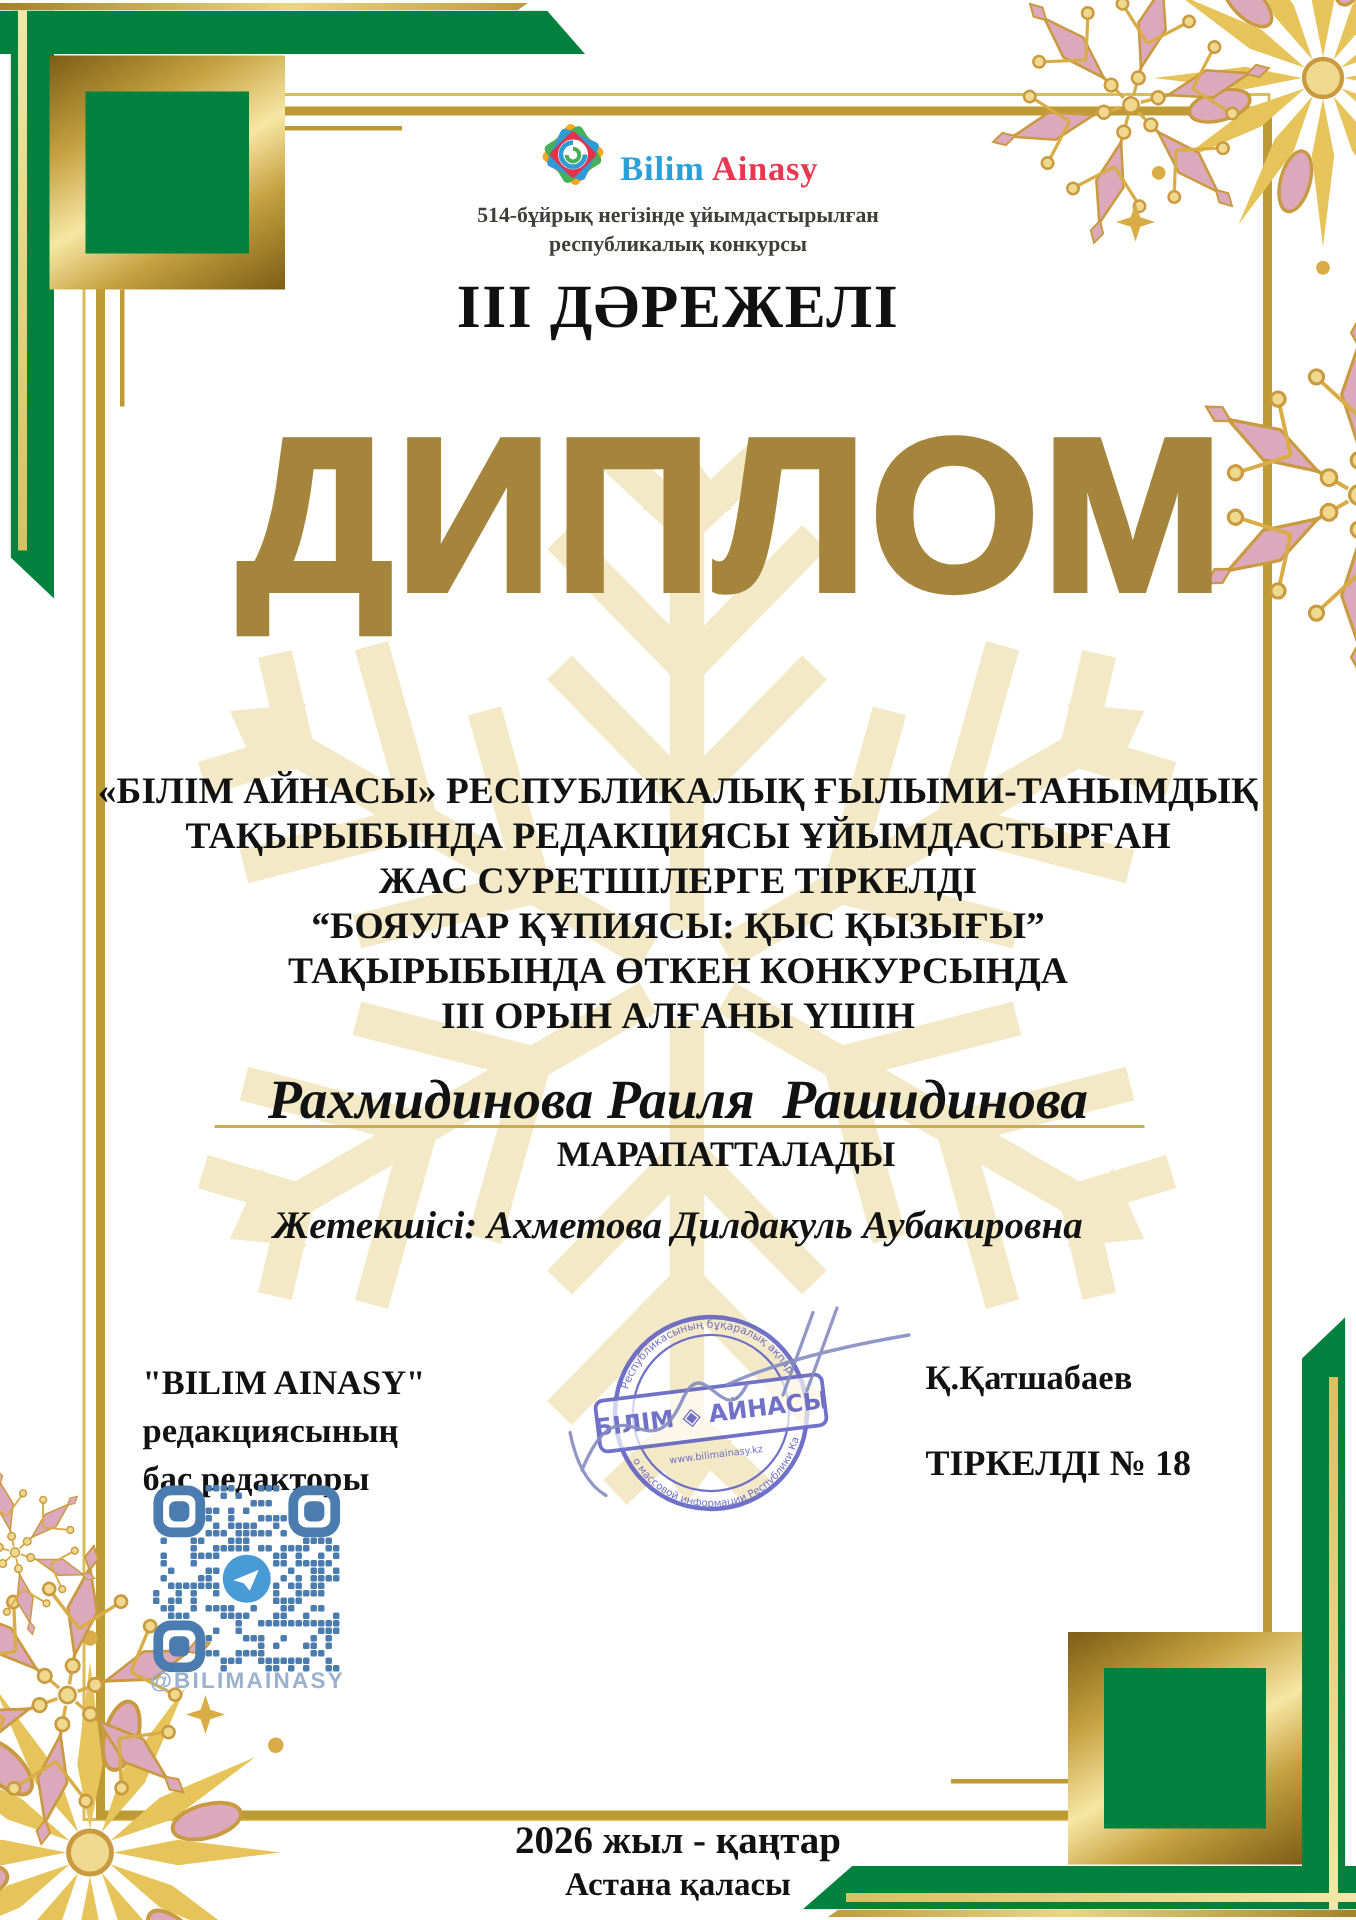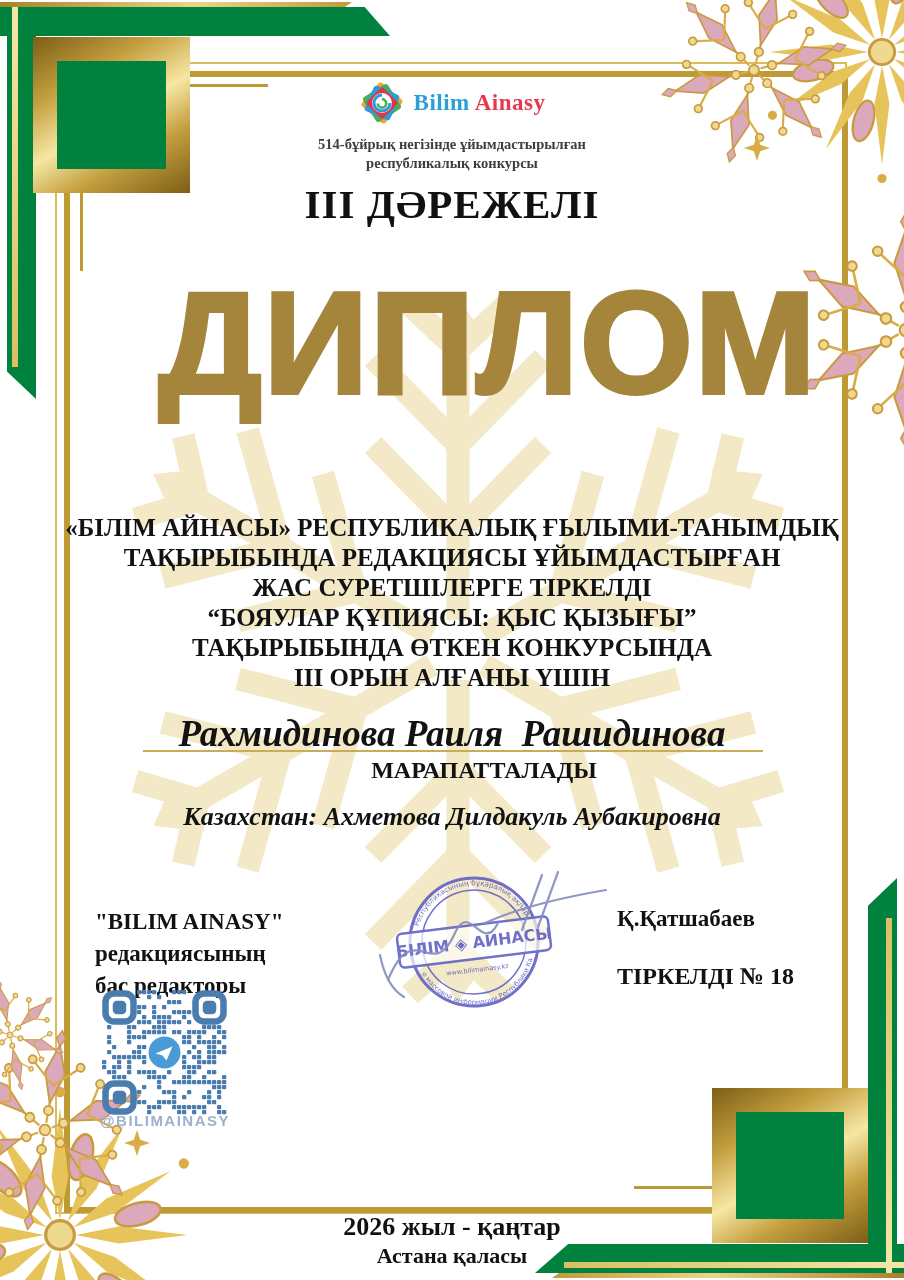--- a/index.html
+++ b/index.html
@@ -38,21 +38,21 @@
   .xline{background:#BE9A35;z-index:4;}
   .tl-xh{left:190px;top:84px;width:78px;height:3px;}
   .tl-xv{left:80px;top:193px;width:3px;height:78px;}
   .br-xh{left:634px;top:1186px;width:78px;height:3px;}
   .br-xv{left:845px;top:1010px;width:3px;height:78px;}
   
   .corner-svg{z-index:7;pointer-events:none;}
   .watermark{z-index:1;pointer-events:none;}
   
   .content{z-index:10;}
-  .brand-row{left:0;top:80px;width:904px;display:flex;justify-content:center;align-items:center;gap:9px;z-index:10;}
+  .brand-row{left:0;top:80px;width:904px;display:flex;justify-content:center;align-items:flex-end;gap:9px;z-index:10;}
   .brand-text{font-weight:bold;font-size:23px;letter-spacing:0.5px;}
   .brand-blue{color:#2A9FD8;} .brand-red{color:#E8384F;}
   .subtitle{left:0;top:135px;width:904px;text-align:center;font-size:14.5px;font-weight:bold;
     color:#413d38;line-height:19px;z-index:10;}
   .degree{left:0;top:180px;width:904px;text-align:center;font-size:41px;font-weight:bold;
     color:#111;letter-spacing:1px;z-index:10;}
   .diploma{left:0;top:268px;width:904px;text-align:center;z-index:10;
     font-family:"Liberation Sans","DejaVu Sans",sans-serif;font-weight:bold;font-size:145px;
     line-height:150px;letter-spacing:2px;color:#A5853C;padding-left:36px;-webkit-text-stroke:4px #A5853C;}
   .body-text{left:52px;top:513px;width:800px;text-align:center;font-size:25px;font-weight:bold;
@@ -236,21 +236,21 @@
     <div>ТАҚЫРЫБЫНДА РЕДАКЦИЯСЫ ҰЙЫМДАСТЫРҒАН</div>
     <div>ЖАС СУРЕТШІЛЕРГЕ ТІРКЕЛДІ</div>
     <div>“БОЯУЛАР ҚҰПИЯСЫ: ҚЫС ҚЫЗЫҒЫ”</div>
     <div>ТАҚЫРЫБЫНДА ӨТКЕН КОНКУРСЫНДА</div>
     <div>III ОРЫН АЛҒАНЫ ҮШІН</div>
   </div>
 
   <div class="abs recipient content">Рахмидинова Раиля  Рашидинова</div>
   <div class="abs name-underline"></div>
   <div class="abs awarded content">МАРАПАТТАЛАДЫ</div>
-  <div class="abs supervisor content">Казахстан: Ахметова Дилдакуль Аубакировна</div>
+  <div class="abs supervisor content">Жетекшісі: Ахметова Дилдакуль Аубакировна</div>
 
   <div class="abs org-block content">
     <div>"BILIM AINASY" редакциясының</div>
     <div>бас редакторы</div>
   </div>
 
   <svg class="abs stamp-svg" width="200" height="200" viewBox="-100 -100 200 200">
     <g transform="rotate(-7)" stroke="#5D5EC2" fill="none" opacity="0.88">
       <circle r="64" stroke-width="3"></circle>
       <circle r="52" stroke-width="1.5"></circle>

